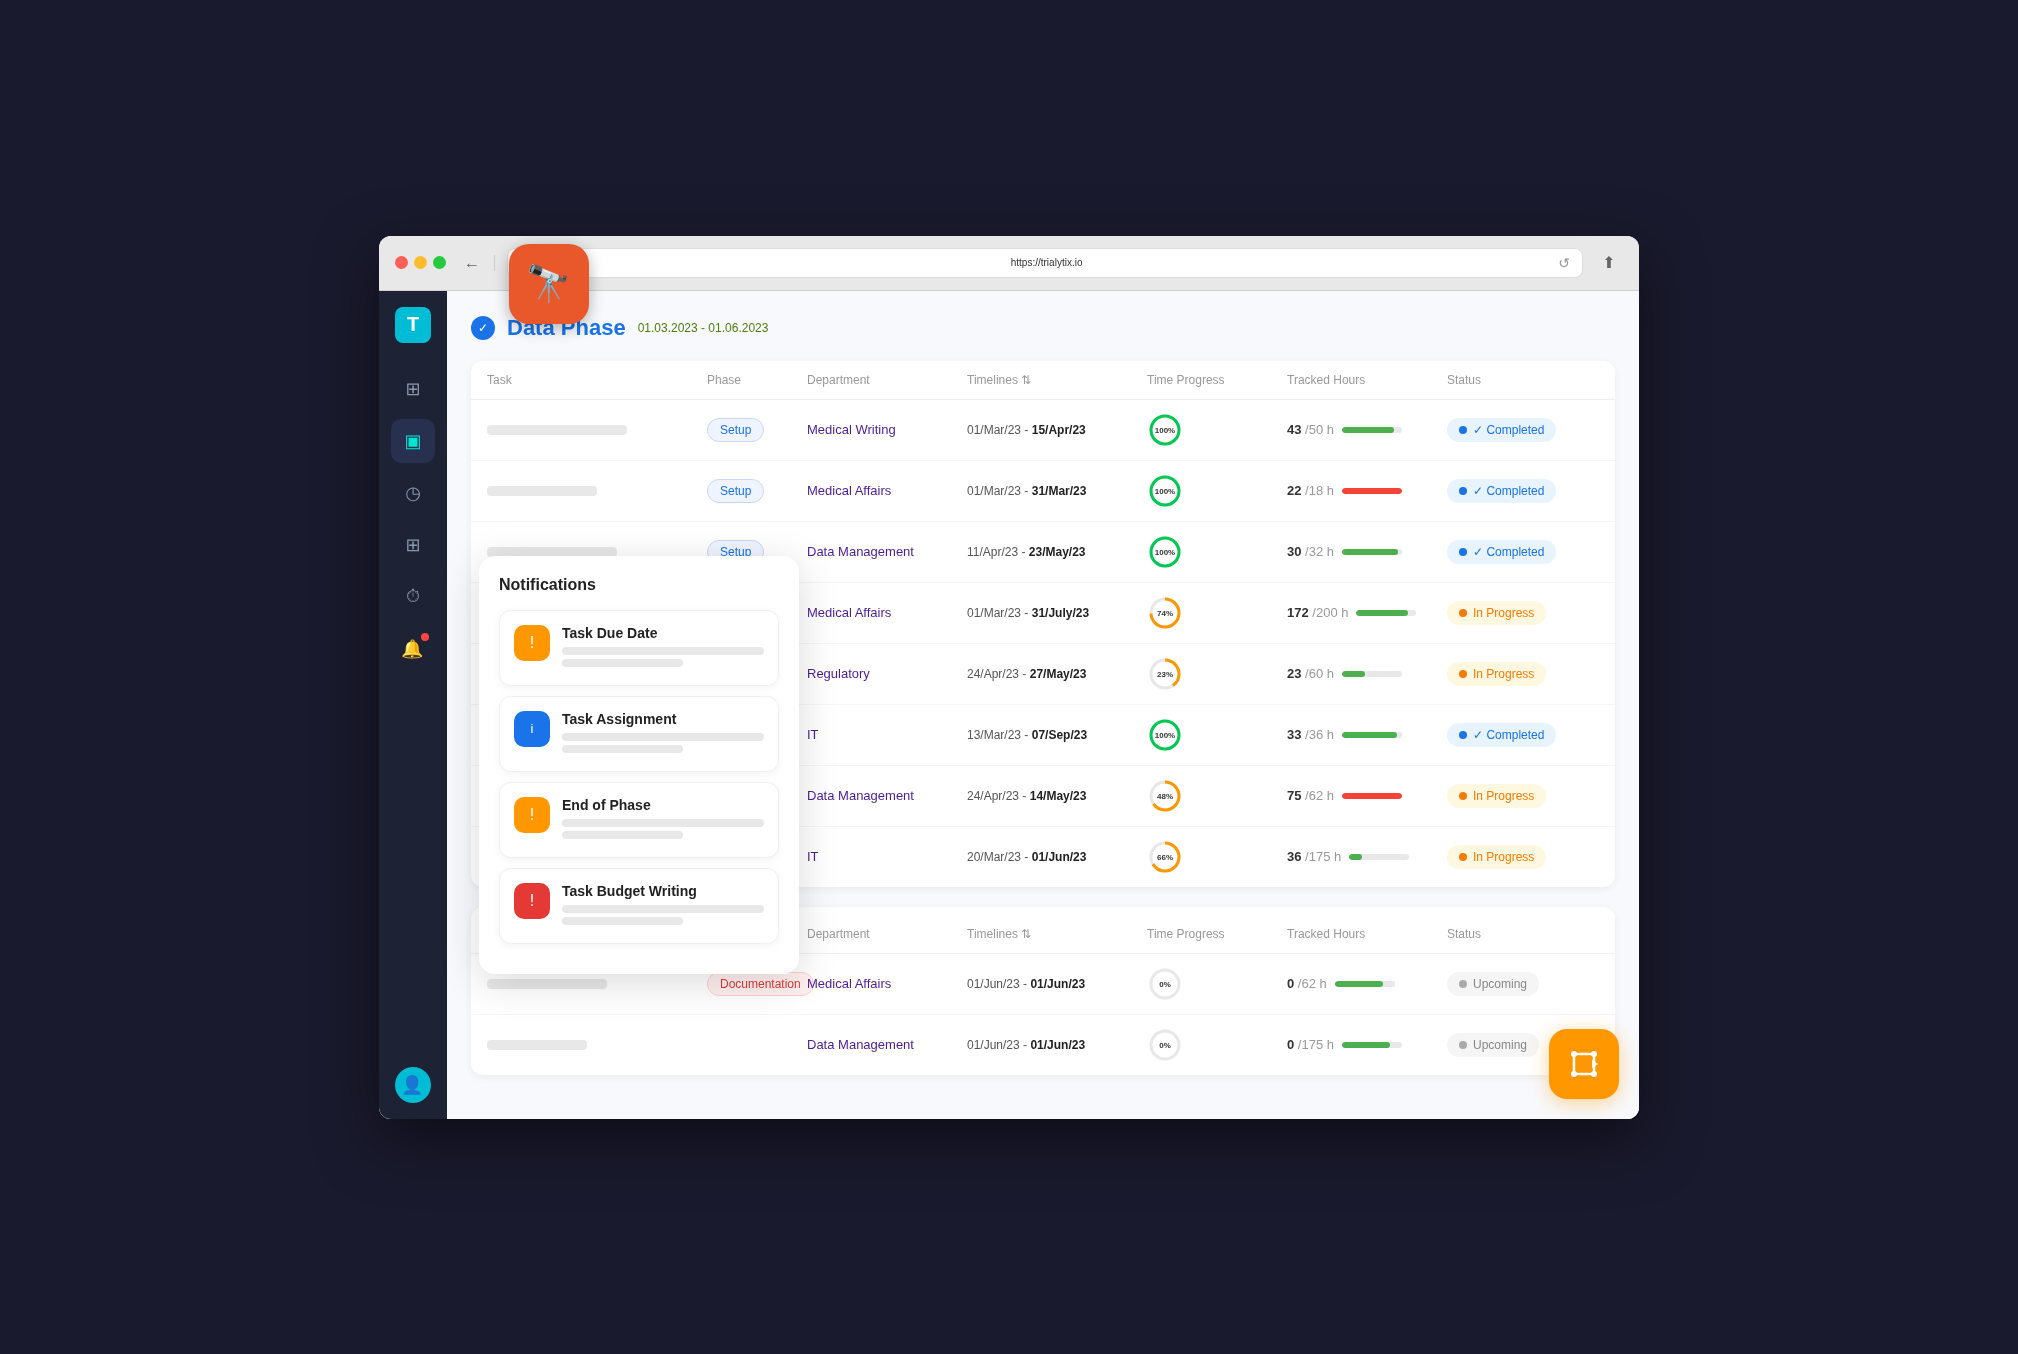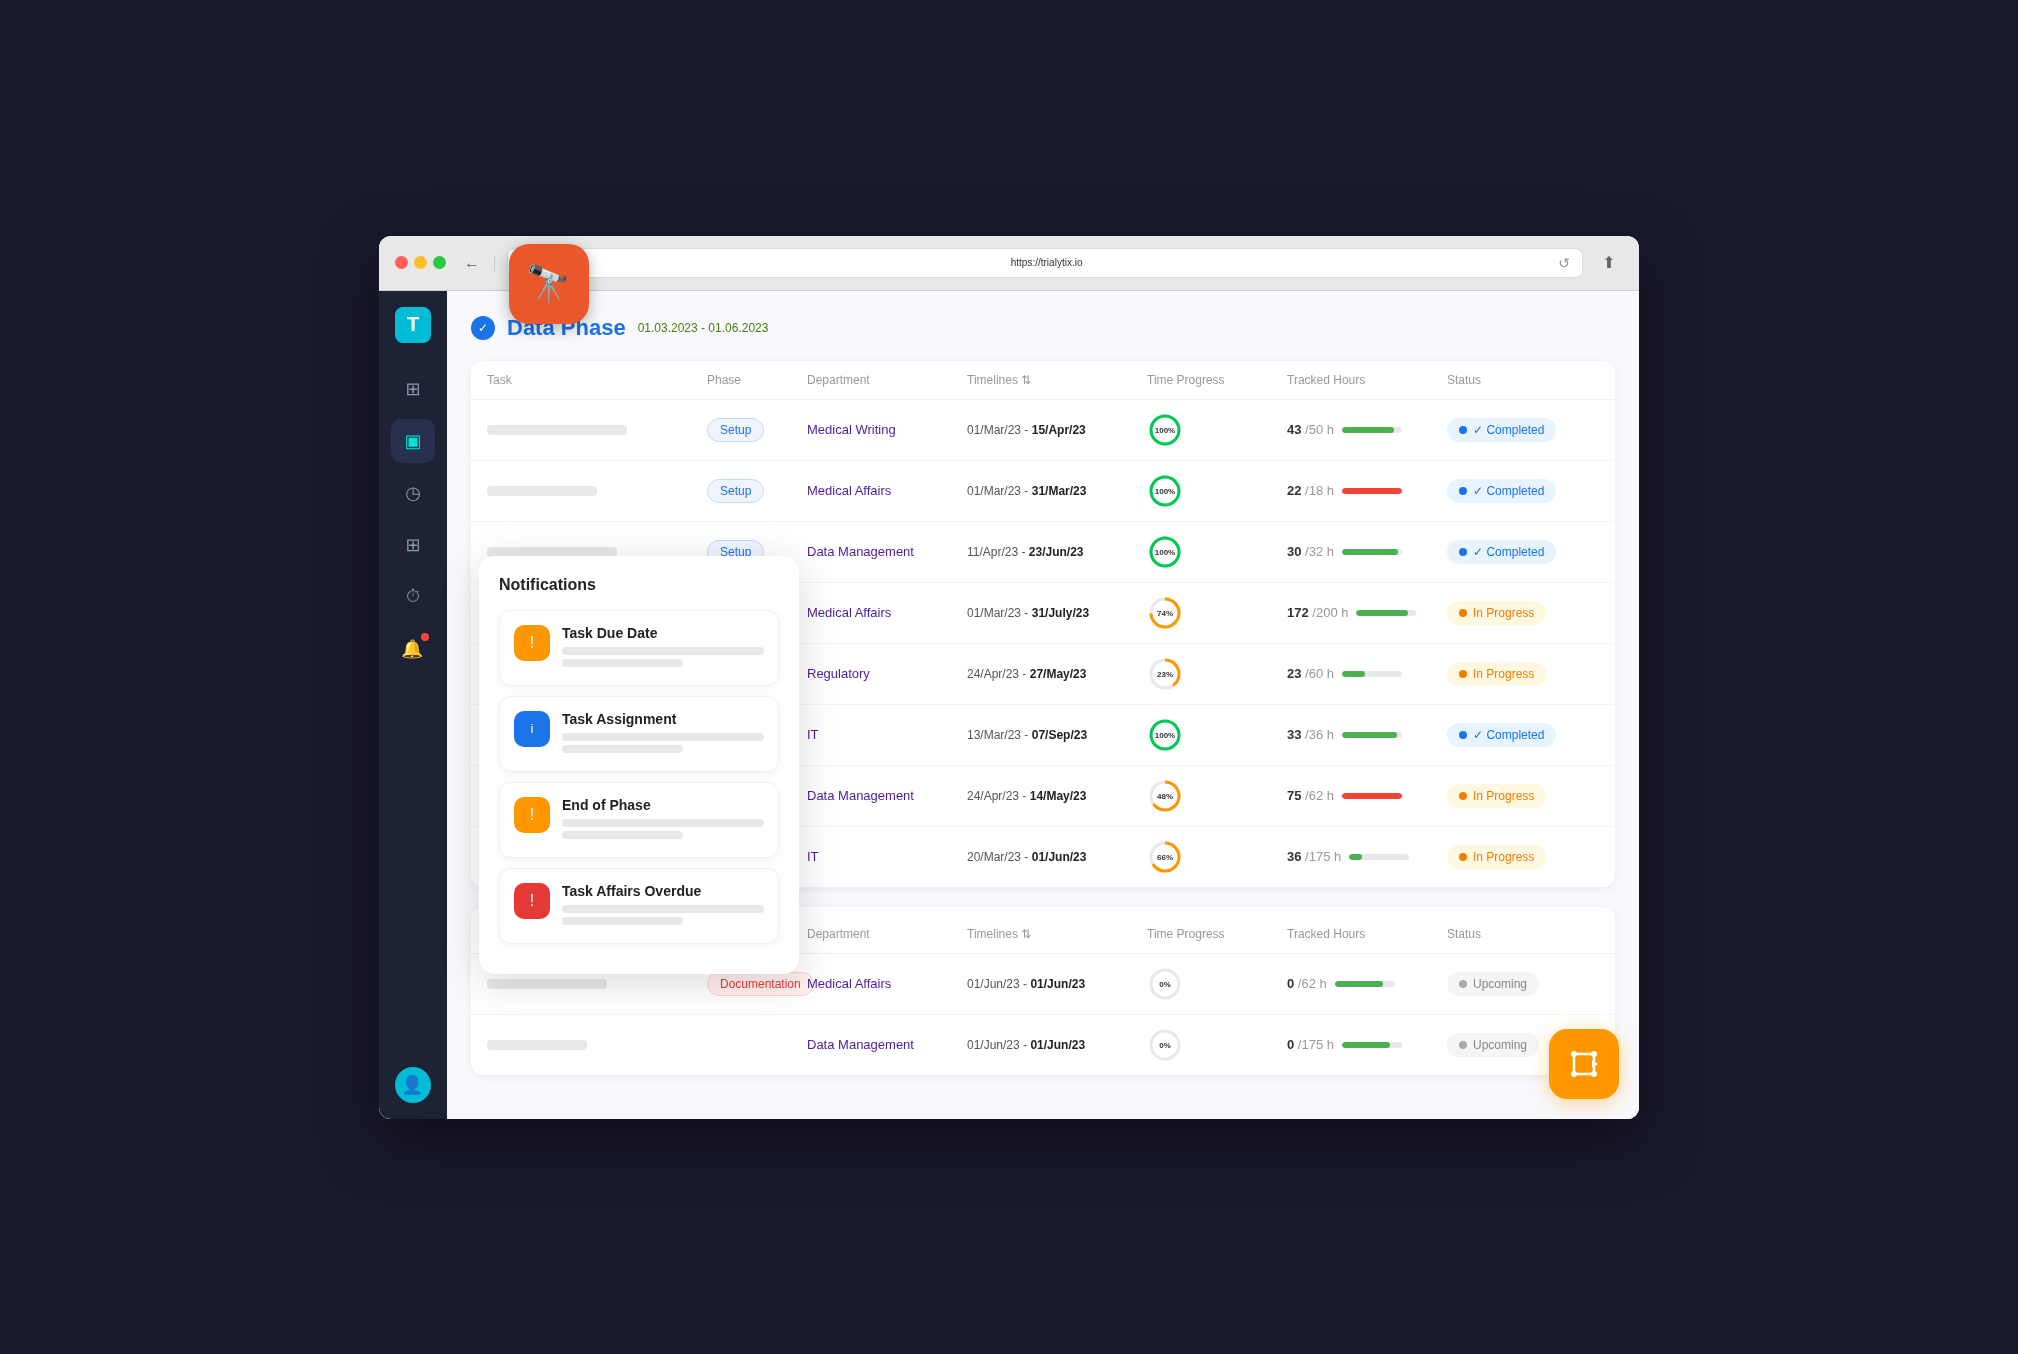--- a/index.html
+++ b/index.html
@@ -648,21 +648,21 @@
               </span>
             </div>
           </div>
 
           <div class="table-row">
             <div>
                 <div class="task-placeholder" style="width:130px;"></div>
               </div>
             <div><span class="phase-badge">Setup</span></div>
             <div class="dept-text">Data Management</div>
-            <div class="timeline-text">11/Apr/23 - <strong>23/Jun/23</strong></div>
+            <div class="timeline-text">11/Apr/23 - <strong>23/May/23</strong></div>
             <div>
               <div class="progress-circle">
                 <svg width="36" height="36" viewBox="0 0 36 36">
                   <circle cx="18" cy="18" r="14" fill="none" stroke="#e8e8e8" stroke-width="3"></circle>
                   <circle cx="18" cy="18" r="14" fill="none" stroke="#00c853" stroke-width="3" stroke-dasharray="87.96 87.96" stroke-dashoffset="0"></circle>
                 </svg>
                 <div class="percent-label">100%</div>
               </div>
             </div>
             <div class="hours-container">
@@ -940,21 +940,21 @@
       <div class="notification-content">
         <div class="notification-name">End of Phase</div>
         <div class="notification-desc"></div>
         <div class="notification-desc short"></div>
       </div>
     </div>
 
     <div class="notification-item">
       <div class="notification-icon red">!</div>
       <div class="notification-content">
-        <div class="notification-name">Task Affairs Overdue</div>
+        <div class="notification-name">Task Budget Writing</div>
         <div class="notification-desc"></div>
         <div class="notification-desc short"></div>
       </div>
     </div>
 
   </div>
 
 </div>
 
 </body></html>

